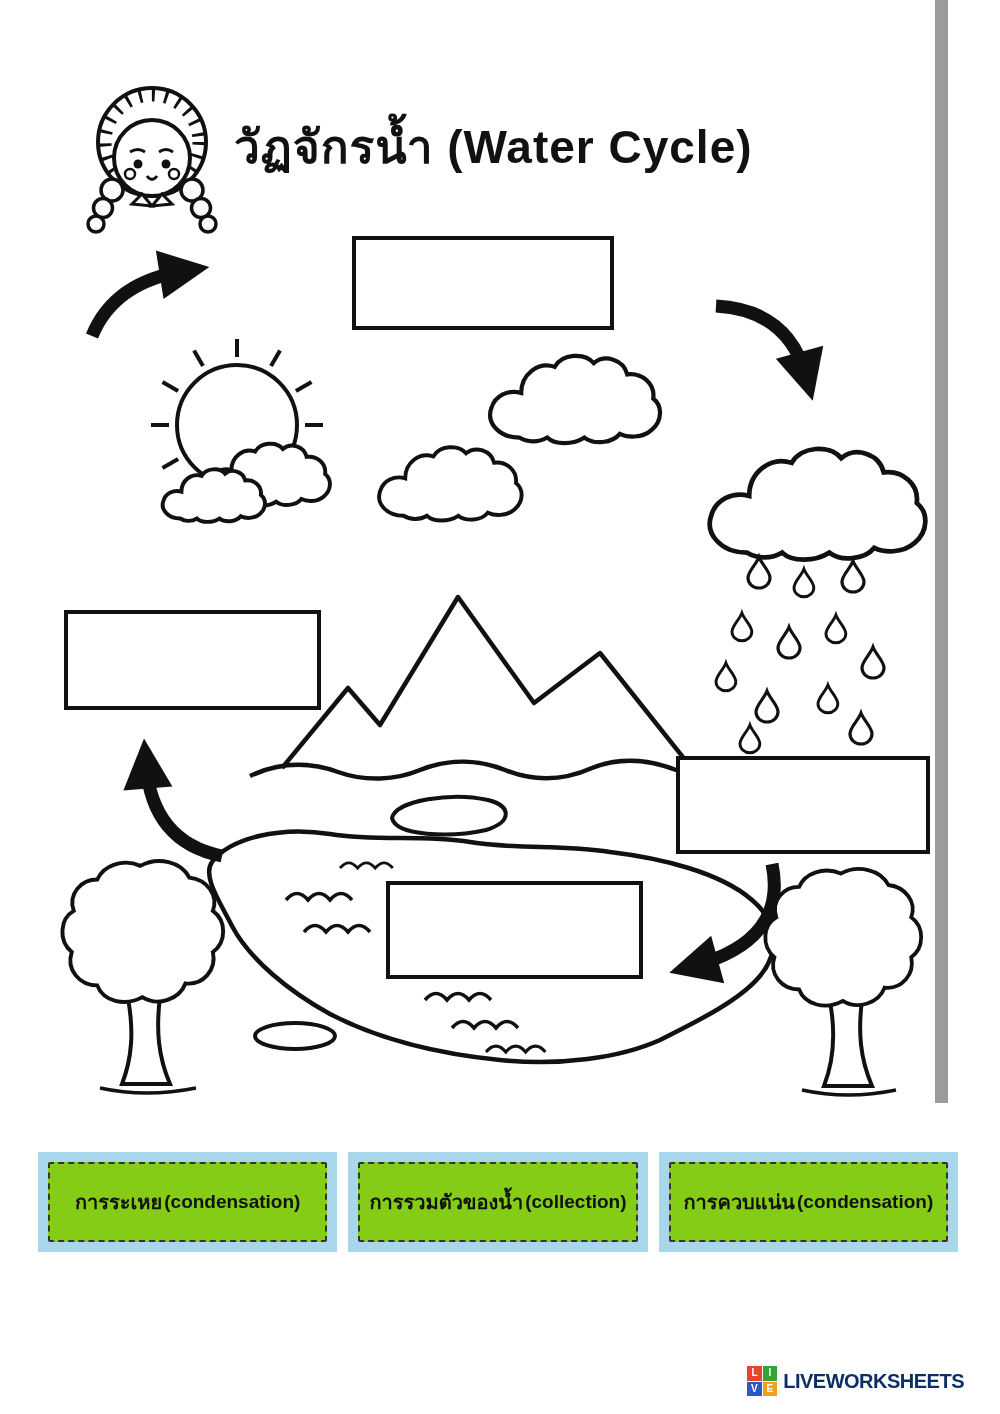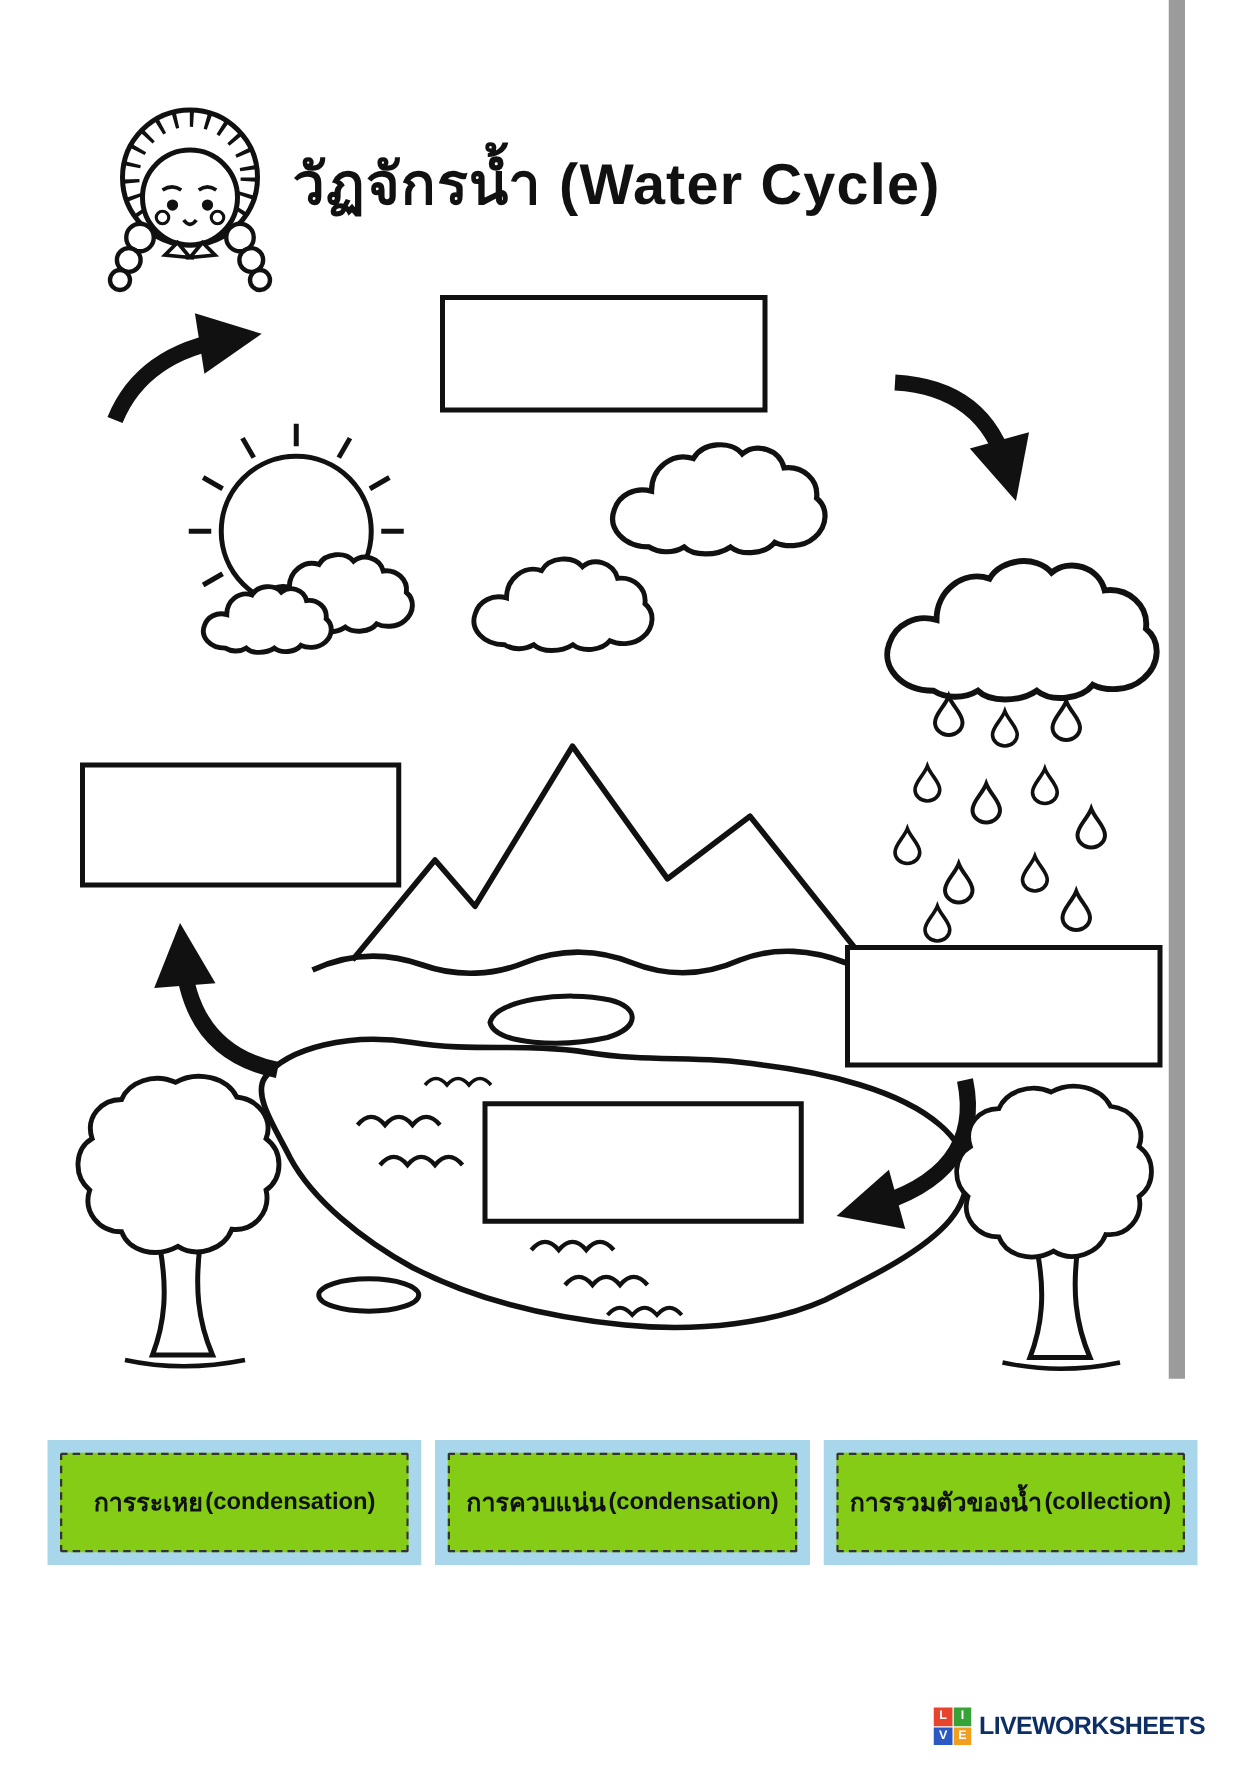--- a/index.html
+++ b/index.html
@@ -168,28 +168,28 @@
 
   <div class="word-bank">
     <div class="wb-card">
       <div class="wb-inner">
         <div class="wb-thai">การระเหย</div>
         <div class="wb-eng">(condensation)</div>
       </div>
     </div>
     <div class="wb-card">
       <div class="wb-inner">
+        <div class="wb-thai">การรวมตัวของน้ำ</div>
+        <div class="wb-eng">(collection)</div>
+      </div>
+    </div>
+    <div class="wb-card">
+      <div class="wb-inner">
         <div class="wb-thai">การควบแน่น</div>
         <div class="wb-eng">(condensation)</div>
-      </div>
-    </div>
-    <div class="wb-card">
-      <div class="wb-inner">
-        <div class="wb-thai">การรวมตัวของน้ำ</div>
-        <div class="wb-eng">(collection)</div>
       </div>
     </div>
   </div>
 
   <div class="logo">
     <div class="logo-grid">
       <div class="logo-sq sq0">L</div>
       <div class="logo-sq sq1">I</div>
       <div class="logo-sq sq2">V</div>
       <div class="logo-sq sq3">E</div>

